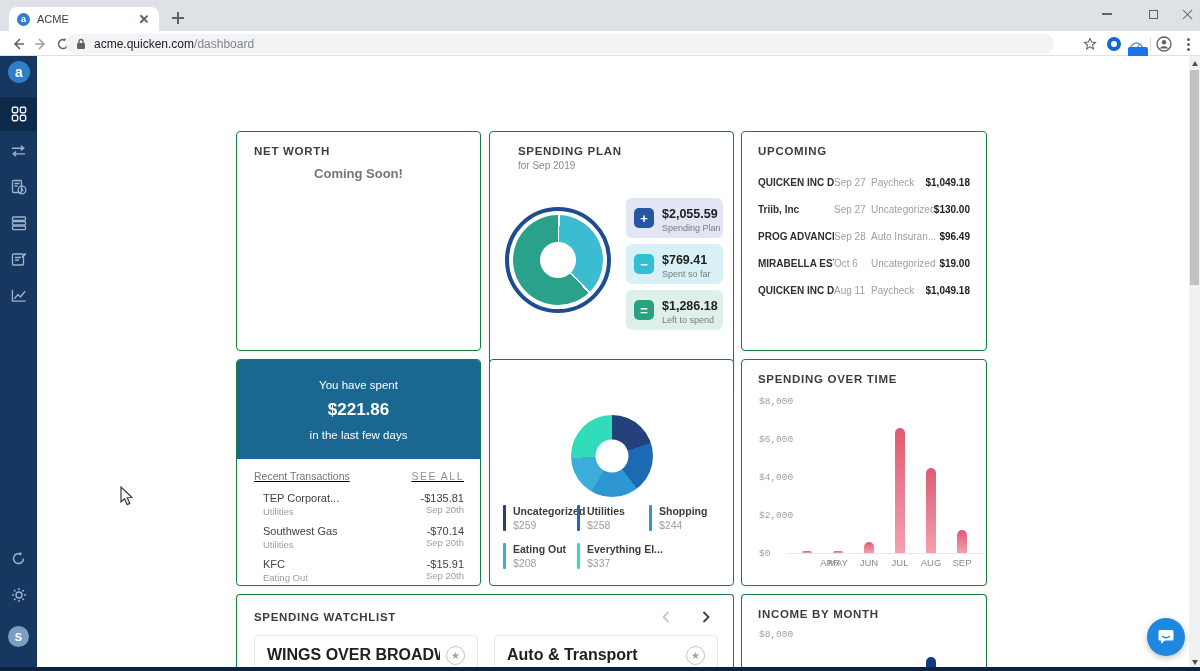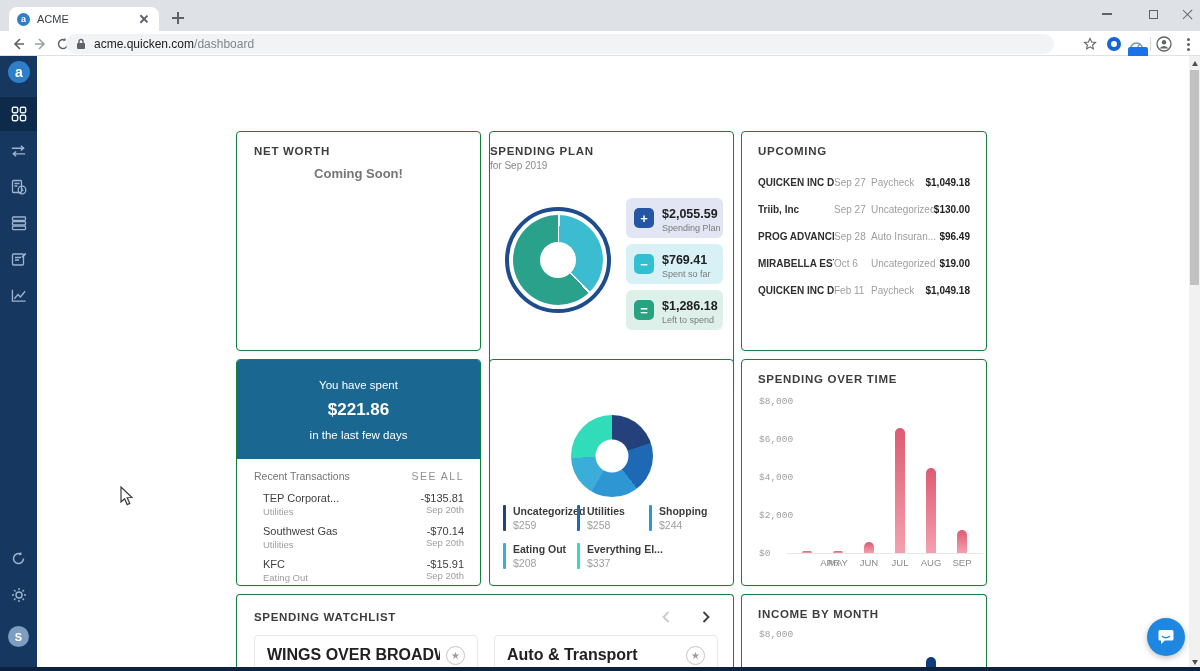--- a/index.html
+++ b/index.html
@@ -61,21 +61,21 @@
   #bottom-strip { position:absolute; left:0; top:667px; width:1200px; height:4px; background:#0b2240; z-index:60; }
 
   
   .card { position:absolute; background:#fff; border:1px solid #15803d; border-radius:4px; box-shadow:0 1px 3px rgba(0,0,0,.05); }
   .card-title { font-size:11.5px; font-weight:bold; color:#3d3d3d; letter-spacing:.7px; }
   .subtitle { font-size:10px; color:#8a8a8a; margin-top:3px; }
 
   #card-networth { left:236px; top:75px; width:245px; height:220px; padding:13px 17px; }
   .coming-soon { text-align:center; font-size:13px; font-weight:bold; color:#757575; margin-top:9px; }
 
-  #card-plan { left:489px; top:75px; width:245px; height:260px; padding:13px 0; }
+  #card-plan { left:489px; top:75px; width:245px; height:260px; padding:13px 28px; }
   .ring { position:absolute; left:15px; top:75px; width:106px; height:106px; border:4px solid #1d4d8e; border-radius:50%;
           background:#fff; display:flex; align-items:center; justify-content:center; }
   .donut { border-radius:50%; position:relative; }
   #plan-donut { width:90px; height:90px; }
   .hole { position:absolute; background:#fff; border-radius:50%; left:50%; top:50%; transform:translate(-50%,-50%); }
   #plan-donut .hole { width:36px; height:36px; }
   .stat-box { position:absolute; left:136px; width:97px; height:40px; border-radius:6px; display:flex; align-items:center; padding:0 8px; }
   .stat-icon { width:20px; height:20px; border-radius:5px; color:#fff; font-size:13px; font-weight:bold;
                display:flex; align-items:center; justify-content:center; flex:none; }
   .stat-text { margin-left:8px; }
@@ -87,21 +87,21 @@
   .up-row { height:27px; display:flex; align-items:center; font-size:10px; }
   .up-payee { width:76px; font-weight:bold; color:#2f2f2f; white-space:nowrap; overflow:hidden; }
   .up-date  { width:37px; color:#9e9e9e; }
   .up-cat   { flex:1; color:#9e9e9e; white-space:nowrap; overflow:hidden; }
   .up-amt   { font-weight:bold; color:#212121; text-align:right; }
 
   #card-spent { left:236px; top:303px; width:245px; height:227px; overflow:hidden; }
   .spent-head { height:99px; background:#1a6792; color:#fff; display:flex; flex-direction:column; align-items:center; justify-content:center; }
   .spent-line { font-size:11.5px; }
   .spent-amt { font-size:17px; font-weight:bold; margin:9px 8px; }
-  .recent-head { display:flex; justify-content:space-between; align-items:flex-end; padding:11px 16px 6px 17px; }
+  .recent-head { display:flex; justify-content:space-between; align-items:flex-end; padding:11px 16px 6px 17px;text-decoration:underline; }
   .recent-title { font-size:10.5px; color:#757575; }
   .see-all { font-size:10.5px; color:#8f8f8f; letter-spacing:1.5px; }
   .txn { display:flex; justify-content:space-between; padding:4px 16px 4px 26px; }
   .txn-payee { font-size:11px; color:#3f3f3f; }
   .txn-cat { font-size:9.5px; color:#9e9e9e; margin-top:2px; }
   .txn-amt { font-size:11px; color:#3f3f3f; text-align:right; }
   .txn-date { font-size:9.5px; color:#9e9e9e; margin-top:0; text-align:right; }
 
   #card-cats { left:489px; top:303px; width:245px; height:227px; padding:13px 17px; }
   #cat-donut { position:absolute; left:81px; top:55px; width:82px; height:82px; }
@@ -341,21 +341,21 @@
             <span class="up-amt">$96.49</span>
           </div>
         <div class="up-row">
             <span class="up-payee">MIRABELLA ESTA...</span>
             <span class="up-date">Oct 6</span>
             <span class="up-cat">Uncategorized</span>
             <span class="up-amt">$19.00</span>
           </div>
         <div class="up-row">
             <span class="up-payee">QUICKEN INC DES...</span>
-            <span class="up-date">Feb 11</span>
+            <span class="up-date">Aug 11</span>
             <span class="up-cat">Paycheck</span>
             <span class="up-amt">$1,049.18</span>
           </div>
       </div>
     </div>
 
     <div class="card" id="card-spent">
       <div class="spent-head">
         <div class="spent-line">You have spent</div>
         <div class="spent-amt">$221.86</div>

